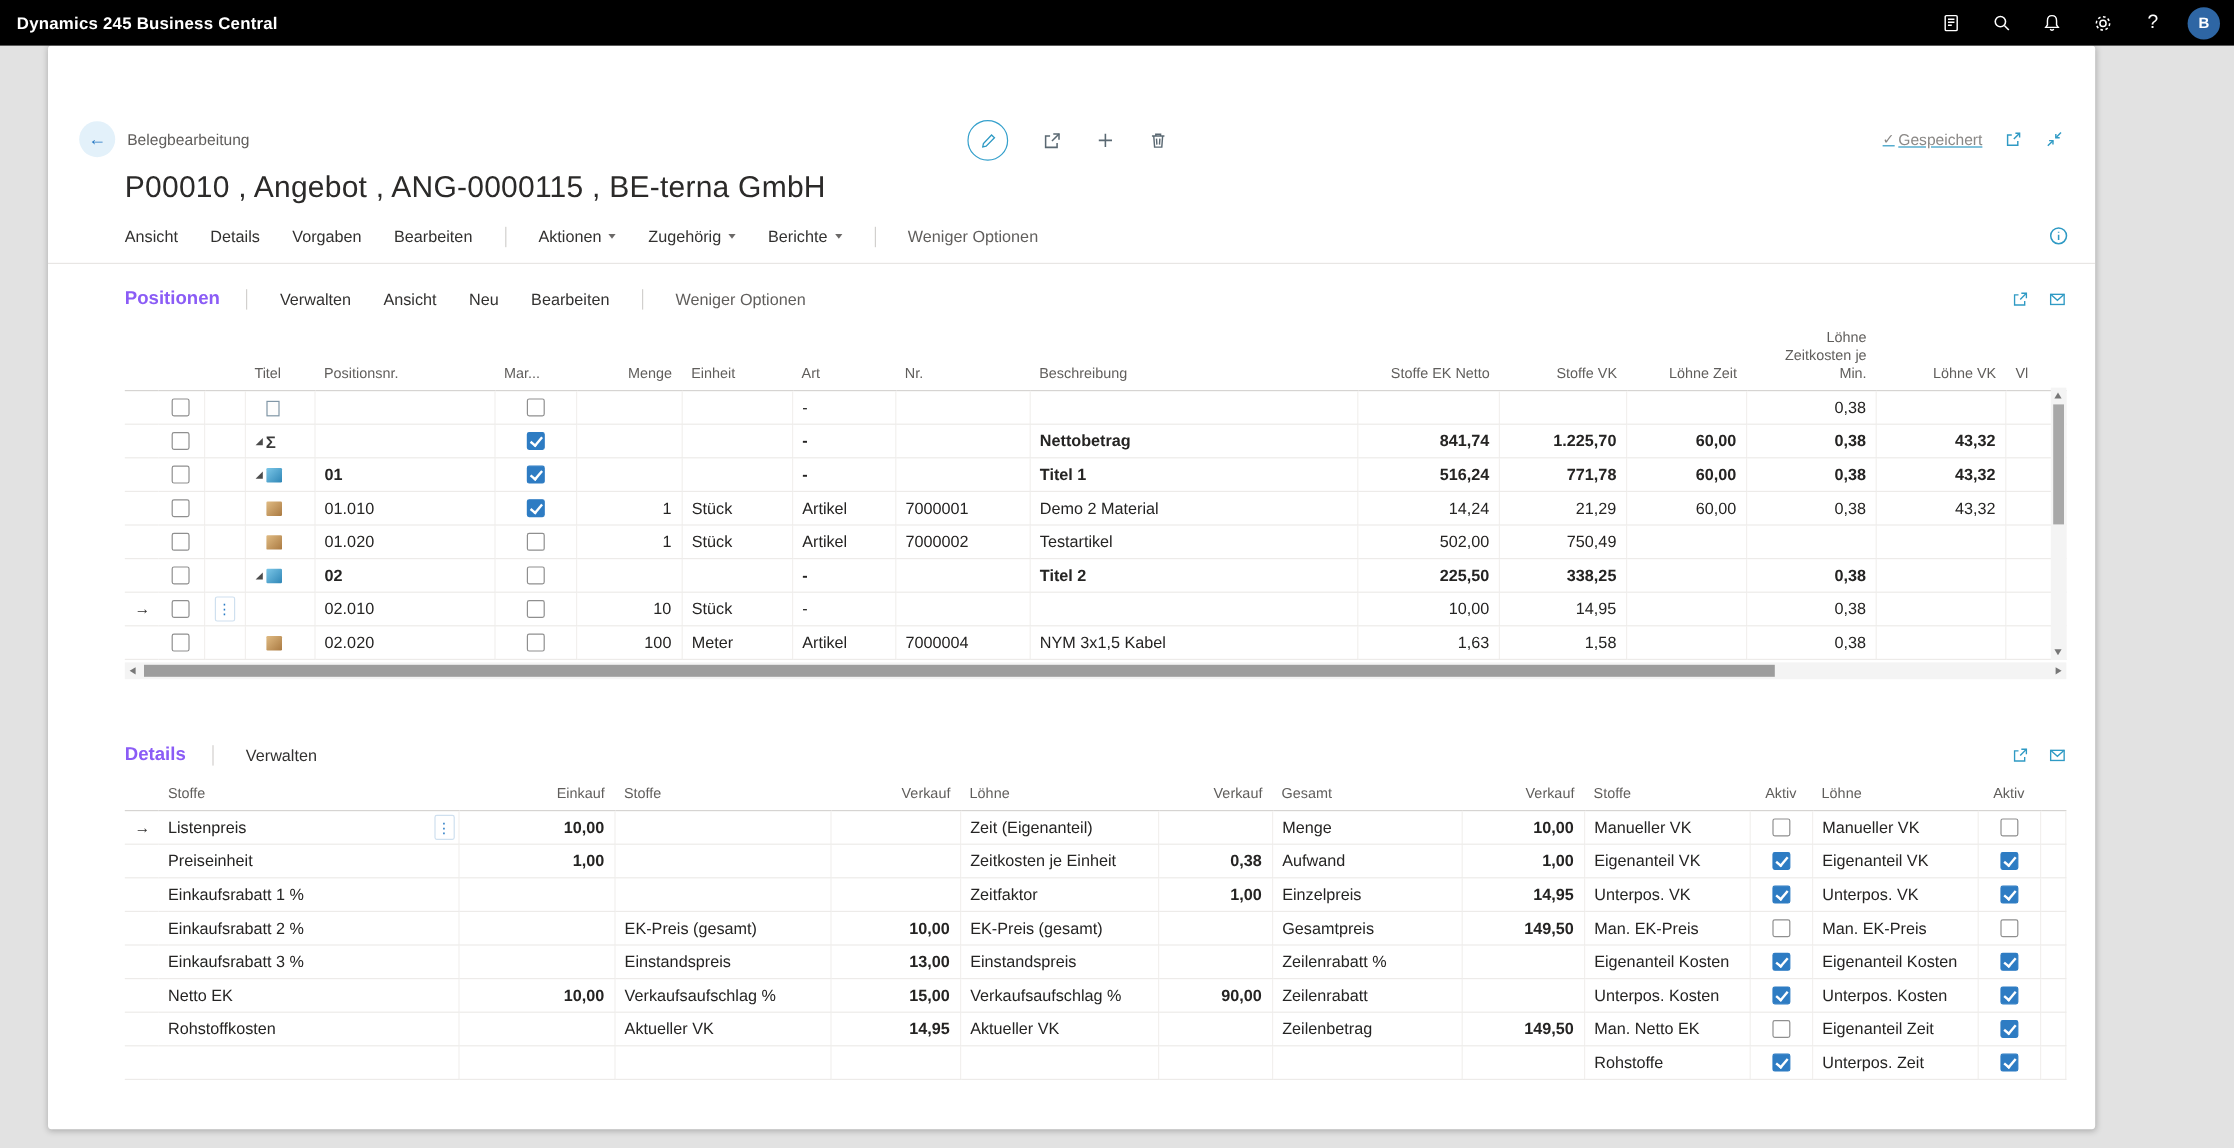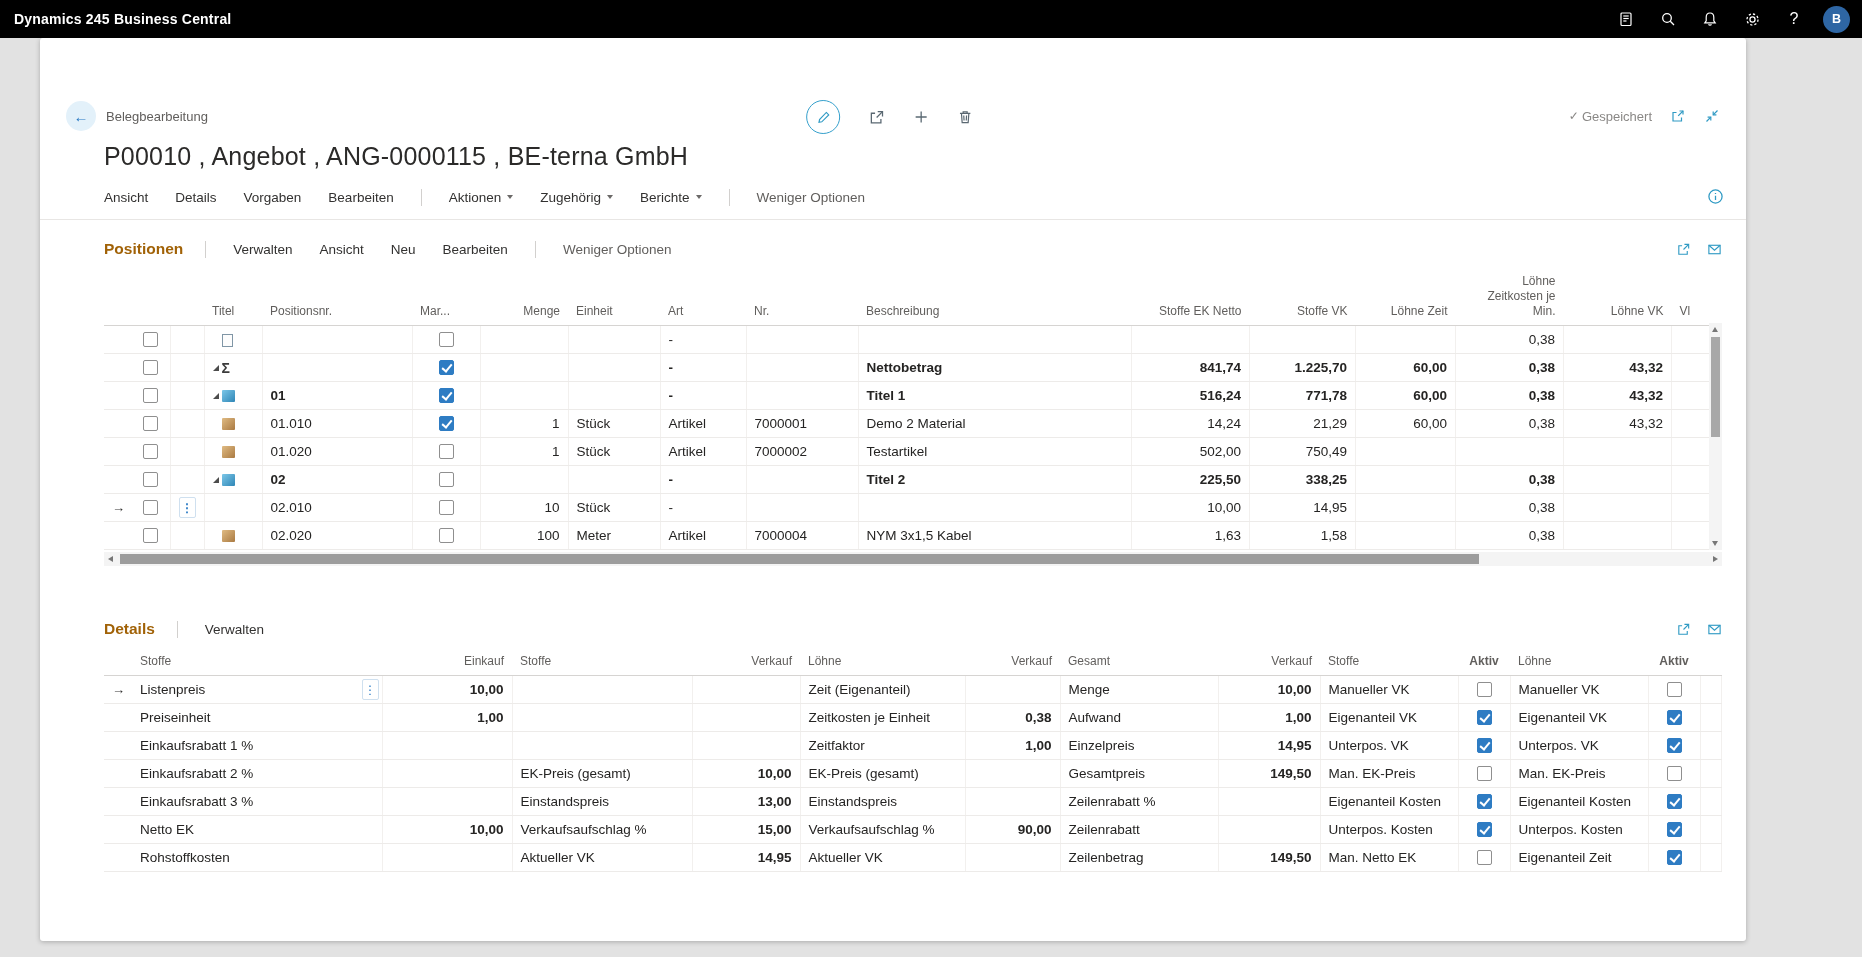--- a/index.html
+++ b/index.html
@@ -18,47 +18,47 @@
   
   .card { position:absolute; left:40px; top:38px; width:1706px; height:903px; background:#fff; border-radius:3px; box-shadow:0 1px 5px rgba(0,0,0,.25); overflow:hidden; }
 
   .page-header { position:relative; padding:20px 26px 0 26px;margin-top:40px; }
   .hdr-row { display:flex; align-items:center; position:relative; height:36px; }
   .back-btn { width:30px; height:30px; border-radius:50%; background:#e3f1fa; color:#2779c4; display:flex; align-items:center; justify-content:center; flex:0 0 auto; }
   .back-btn::before { content:"\2190"; font-size:15px; }
   .hdr-caption { margin-left:10px; color:#605e5c; font-size:13px; }
   .center-actions { position:absolute; left:50%; top:1px; transform:translateX(-52%); display:flex; align-items:center; gap:28px; height:36px; color:#5a6872; }
   .edit-circle { width:34px; height:34px; border-radius:50%; border:1px solid #35a0cc; color:#2f9ac4; display:flex; align-items:center; justify-content:center; }
-  .right-actions { margin-left:auto; display:flex; align-items:center; gap:18px; color:#2f9ac4; }
+  .right-actions { margin-left:auto; display:flex; align-items:center; gap:18px; color:#2f9ac4;text-decoration:underline; }
   .saved { color:#8a8886; font-size:13px; display:flex; align-items:center; gap:3px; }
   .saved::before { content:"\2713"; font-size:12px; color:#8a8886; }
   .page-title { font-size:25px; font-weight:400; color:#2b2a29; margin:8px 0 0 38px; letter-spacing:.2px; white-space:nowrap; }
 
   
   .menubar { display:flex; align-items:center; height:45px; padding:0 58px 0 64px; border-bottom:1px solid #e8e6e4; position:relative; margin-top:4px; }
   .menu-item { margin-right:27px; font-size:13.5px; color:#323130; display:inline-flex; align-items:center; white-space:nowrap; }
   .menu-item.muted { color:#605e5c; }
   .caret { width:0; height:0; border-left:3.5px solid transparent; border-right:3.5px solid transparent; border-top:4px solid #6b6968; margin-left:6px; }
   .vdiv { width:1px; height:17px; background:#d2d0ce; margin-right:27px; flex:0 0 auto; }
   .info-btn { position:absolute; right:22px; top:13px; color:#2f9ac4; }
 
   
   .section-header { display:flex; align-items:center; height:46px; padding:0 24px 0 64px; position:relative; margin-top:6px; }
   .section-header.details-hdr { margin-top:40px; }
-  .section-caption { font-size:15.5px; font-weight:700; color:#a16207; margin-right:22px; white-space:nowrap; }
+  .section-caption { font-size:15.5px; font-weight:700; color:#8b5cf6; margin-right:22px; white-space:nowrap; }
   .section-icons { margin-left:auto; display:flex; gap:16px; color:#2f9ac4; }
 
   
   .grid-wrap { margin:0 24px 0 64px; position:relative; }
   table.grid { width:100%; border-collapse:collapse; table-layout:fixed; }
   .grid th { font-weight:400; font-size:12px; color:#605e5c; text-align:left; vertical-align:bottom; padding:2px 8px 6px; border-bottom:1px solid #d6d4d2; line-height:1.25; }
   .grid td { height:28px; padding:0 8px; border-bottom:1px solid #edebe9; border-right:1px solid #f2f0ee; font-size:13.5px; color:#252423; white-space:nowrap; overflow:hidden; }
   .grid td:first-child { border-right:none; }
   .grid .num { text-align:right; }
-  .grid .ctr { text-align:center;font-weight:bold; }
+  .grid .ctr { text-align:center; }
   tr.bold td { font-weight:700; }
 
   .row-arrow { display:inline-block; }
   .row-arrow::before { content:"\2192"; color:#323130; font-size:13px; }
   .cb { display:inline-block; width:15px; height:15px; border:1px solid #8f8f8f; border-radius:2px; background:#fff; position:relative; vertical-align:middle; }
   .cb.checked { background:#2e7cc3; border-color:#2e7cc3; }
   .cb.checked::after { content:""; position:absolute; left:4.5px; top:1px; width:4px; height:8px; border:solid #fff; border-width:0 2px 2px 0; transform:rotate(40deg); }
   .dots { display:inline-block; width:17px; height:21px; line-height:20px; text-align:center; color:#2779c4; border:1px solid #cfe0ef; background:#fff; border-radius:2px; }
   .dots::before { content:"\22EE"; font-size:12px; }
 
@@ -630,18 +630,34 @@
               <td class="val"></td>
               <td>Zeilenbetrag</td>
               <td class="val">149,50</td>
               <td>Man. Netto EK</td>
               <td class="ctr"><span class="cb"></span></td>
               <td>Eigenanteil Zeit</td>
               <td class="ctr"><span class="cb checked"></span></td>
               <td></td>
             </tr>
 
+            <tr>
+              <td class="ctr"><span class="row-arrow" style="visibility: hidden;"></span></td>
+              <td class="c1"><span></span></td>
+              <td class="val"></td>
+              <td></td>
+              <td class="val"></td>
+              <td></td>
+              <td class="val"></td>
+              <td></td>
+              <td class="val"></td>
+              <td>Rohstoffe</td>
+              <td class="ctr"><span class="cb checked"></span></td>
+              <td>Unterpos. Zeit</td>
+              <td class="ctr"><span class="cb checked"></span></td>
+              <td></td>
+            </tr>
           </tbody>
       </table>
     </div>
 
   </main>
 </div>
 
 </body></html>

